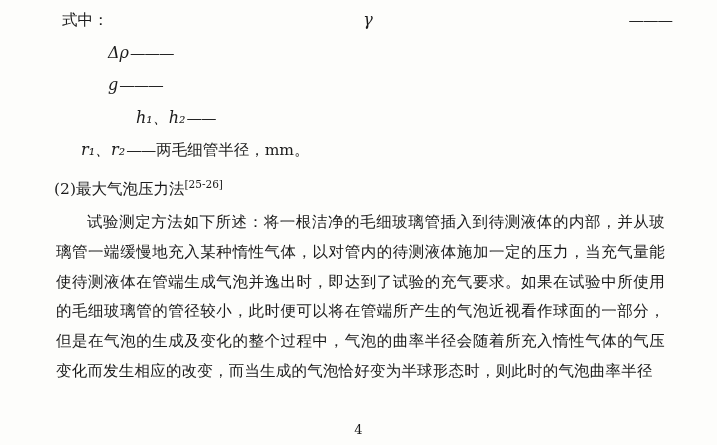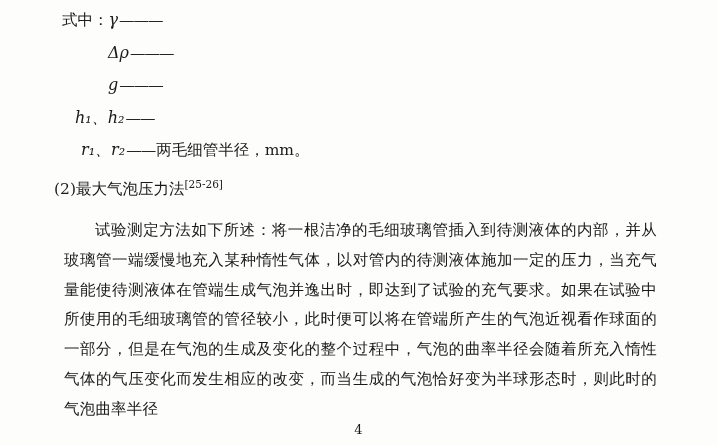--- a/index.html
+++ b/index.html
@@ -51,40 +51,40 @@
   }
   .sup {
     font-size: 10.5px;
     vertical-align: super;
     font-style: normal;
   }
   .cn {
     font-family: "DejaVu Serif", "Liberation Serif", serif;
     font-size: 15.5px;
   }
-  .row1 { margin-left: 14px; }
+  .row1 { margin-left: 14px; justify-content: space-between; }
   .row2 { margin-left: 60px; }
   .row3 { margin-left: 60px; }
-  .row4 { margin-left: 27px; }
+  .row4 { margin-left: 88px; }
   .row5 { margin-left: 33px; }
 
   .heading {
     font-size: 15.5px;
     margin-top: 18px;
     margin-bottom: 2px;
     margin-left: 6px;
     white-space: nowrap;
   }
   .para {
     font-size: 15.5px;
     line-height: 1.92;
     text-align: justify;
     text-justify: inter-ideograph;
     text-indent: 2em;
-    margin: 16px;
+    margin: 8px;
     letter-spacing: 0.2px;
   }
   .pagenum {
     position: absolute;
     left: 0;
     right: 0;
     bottom: 8px;
     text-align: center;
     font-size: 13px;
     font-family: "DejaVu Serif", "Liberation Serif", serif;

